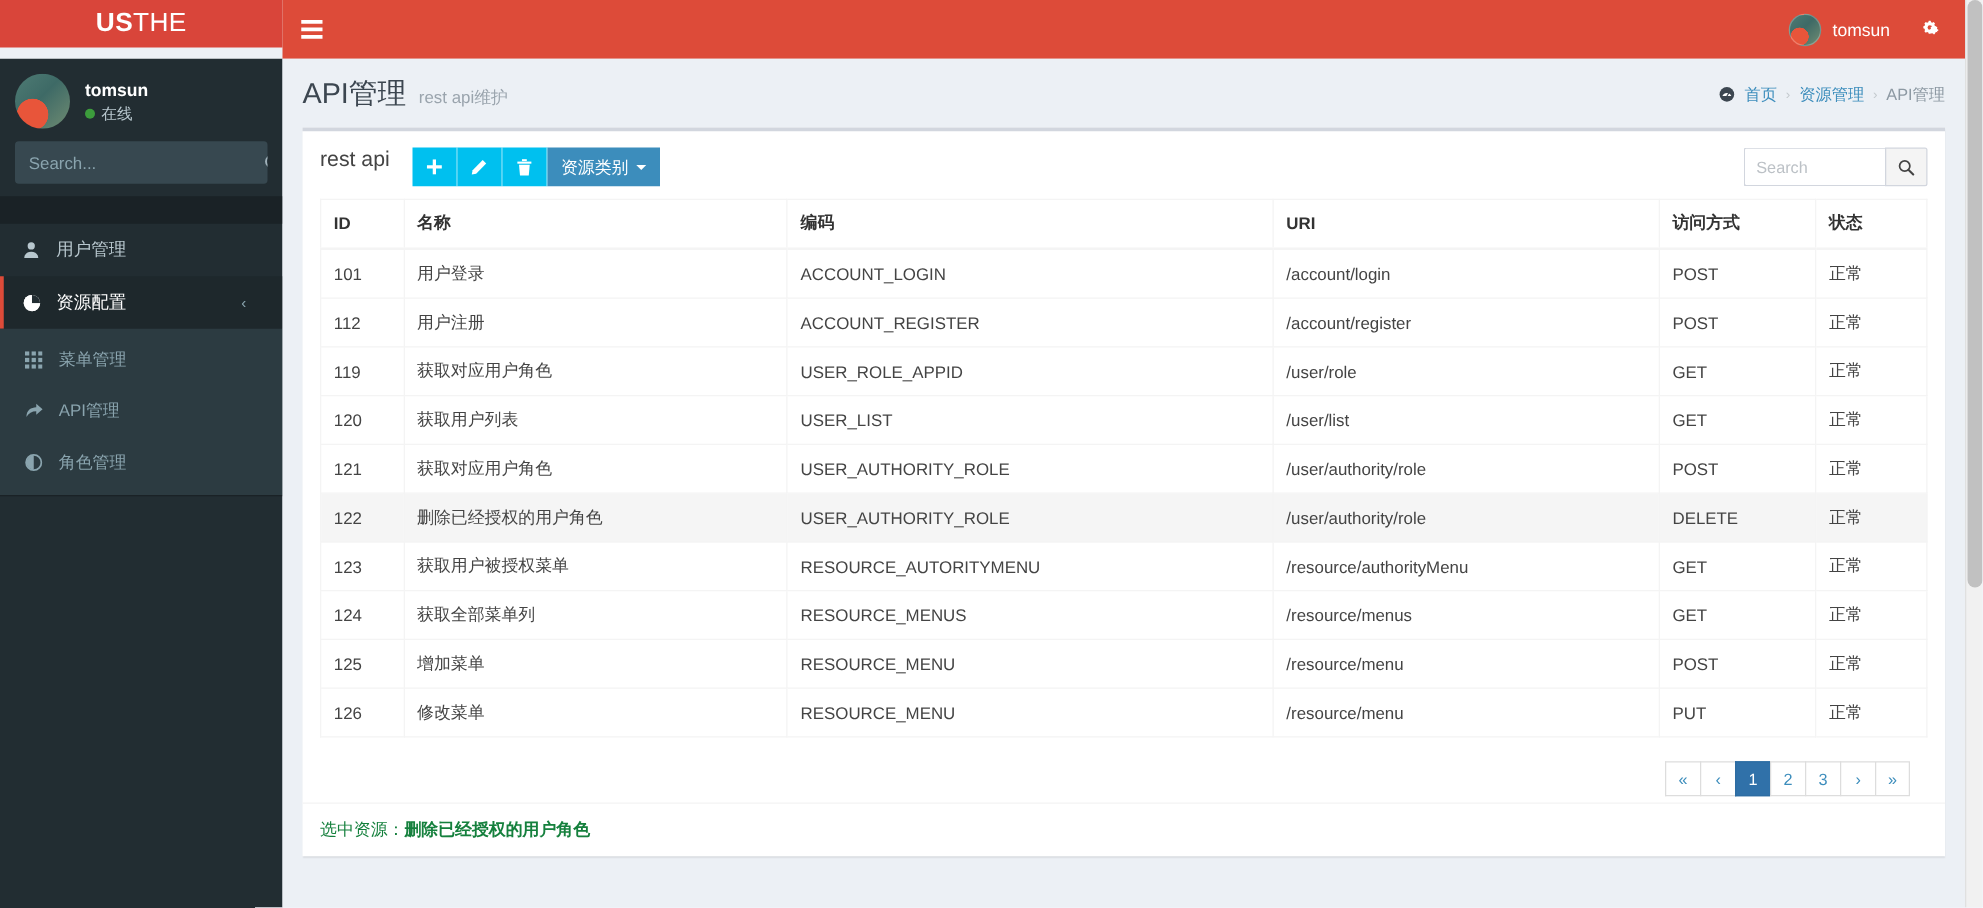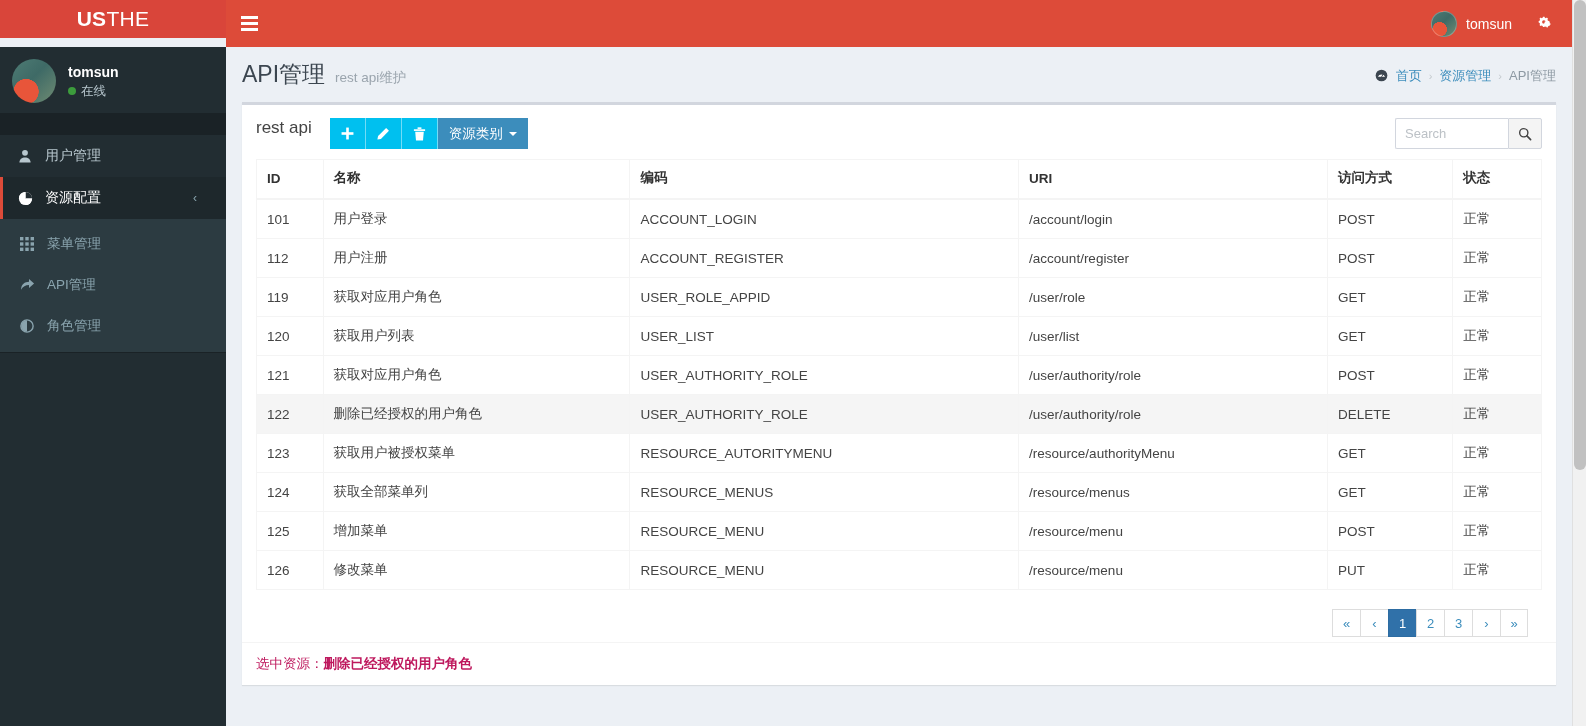--- a/index.html
+++ b/index.html
@@ -174,21 +174,21 @@
     display: flex; align-items: center; justify-content: center;
     border: 1px solid #ddd; border-right: 0; color: #3c8dbc;
     font-size: 13px; text-decoration: none; cursor: pointer; background: #fff;
   }
   .pagination a:last-child { border-right: 1px solid #ddd; }
   .pagination a.active { background: #3071a9; border-color: #2d6ca2; color: #fff; }
 
   .box-footer {
     position: absolute; left: 0; right: 0; bottom: 0;
     border-top: 1px solid #f4f4f4; padding: 12px 14px;
-    font-size: 13.5px; color: #be185d;
+    font-size: 13.5px; color: #15803d;
   }
   .box-footer b { font-weight: 700; }
 
   
   .scrollbar {
     position: absolute; top: 0; right: 0; width: 14px; height: 726px;
     background: #f1f1f1; border-left: 1px solid #e0e0e0;
   }
   .scrollbar .thumb {
     position: absolute; top: 0; left: 1px; width: 12px; height: 470px;
@@ -236,20 +236,31 @@
       <div class="avatar-lg"></div>
       <div class="user-info">
         <div class="uname">tomsun</div>
         <div class="ustatus">
           <span class="dot"></span>
           <span>在线</span>
         </div>
       </div>
     </div>
 
+    <div class="search-wrap">
+      <div class="search-box">
+        <input type="text" placeholder="Search..." style="">
+        <div class="search-btn">
+          <svg width="15" height="15" viewBox="0 0 16 16">
+            <circle cx="6.6" cy="6.6" r="4.7" fill="none" stroke="#a2b3bb" stroke-width="1.6"></circle>
+            <line x1="10.2" y1="10.2" x2="14.4" y2="14.4" stroke="#a2b3bb" stroke-width="1.8" stroke-linecap="round"></line>
+          </svg>
+        </div>
+      </div>
+    </div>
 
     <div class="menu-gap"></div>
 
     <ul class="menu">
       <li>
         <a>
           <span class="mi">
             <svg width="14" height="14" viewBox="0 0 16 16">
                 <circle cx="8" cy="4.3" r="3.3" fill="#b8c7ce"></circle>
                 <path d="M1.6 15.4c0-3.6 2.9-5.8 6.4-5.8s6.4 2.2 6.4 5.8z" fill="#b8c7ce"></path>

